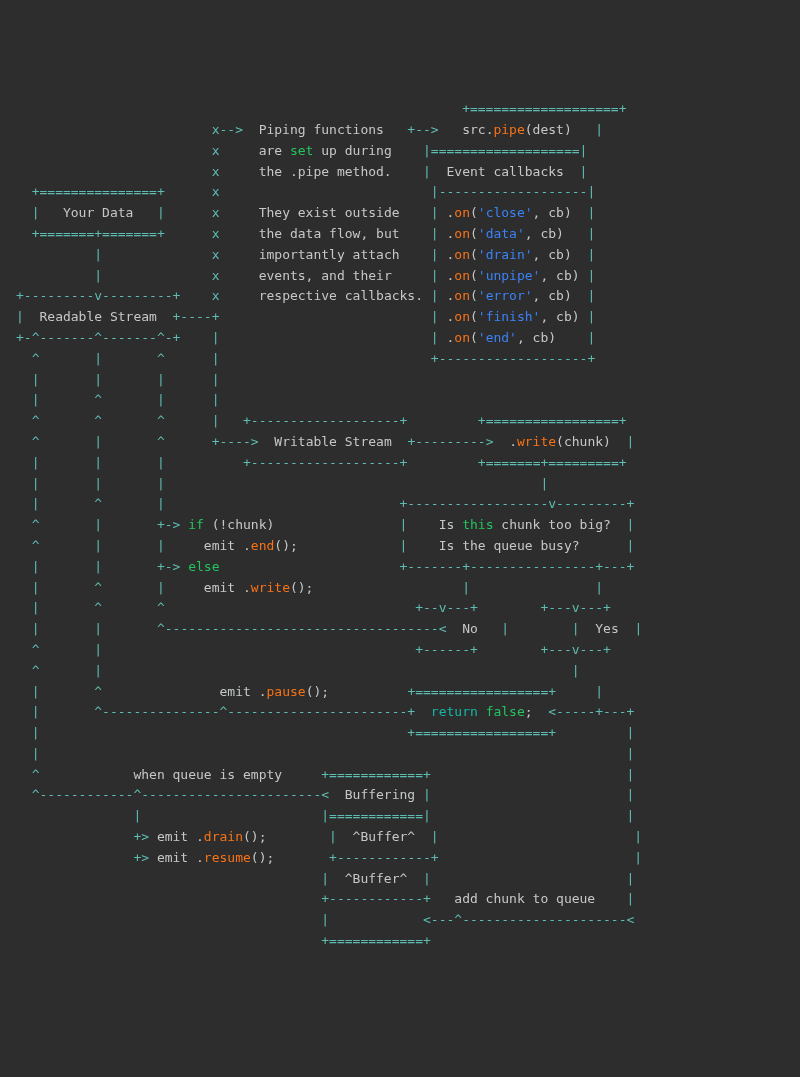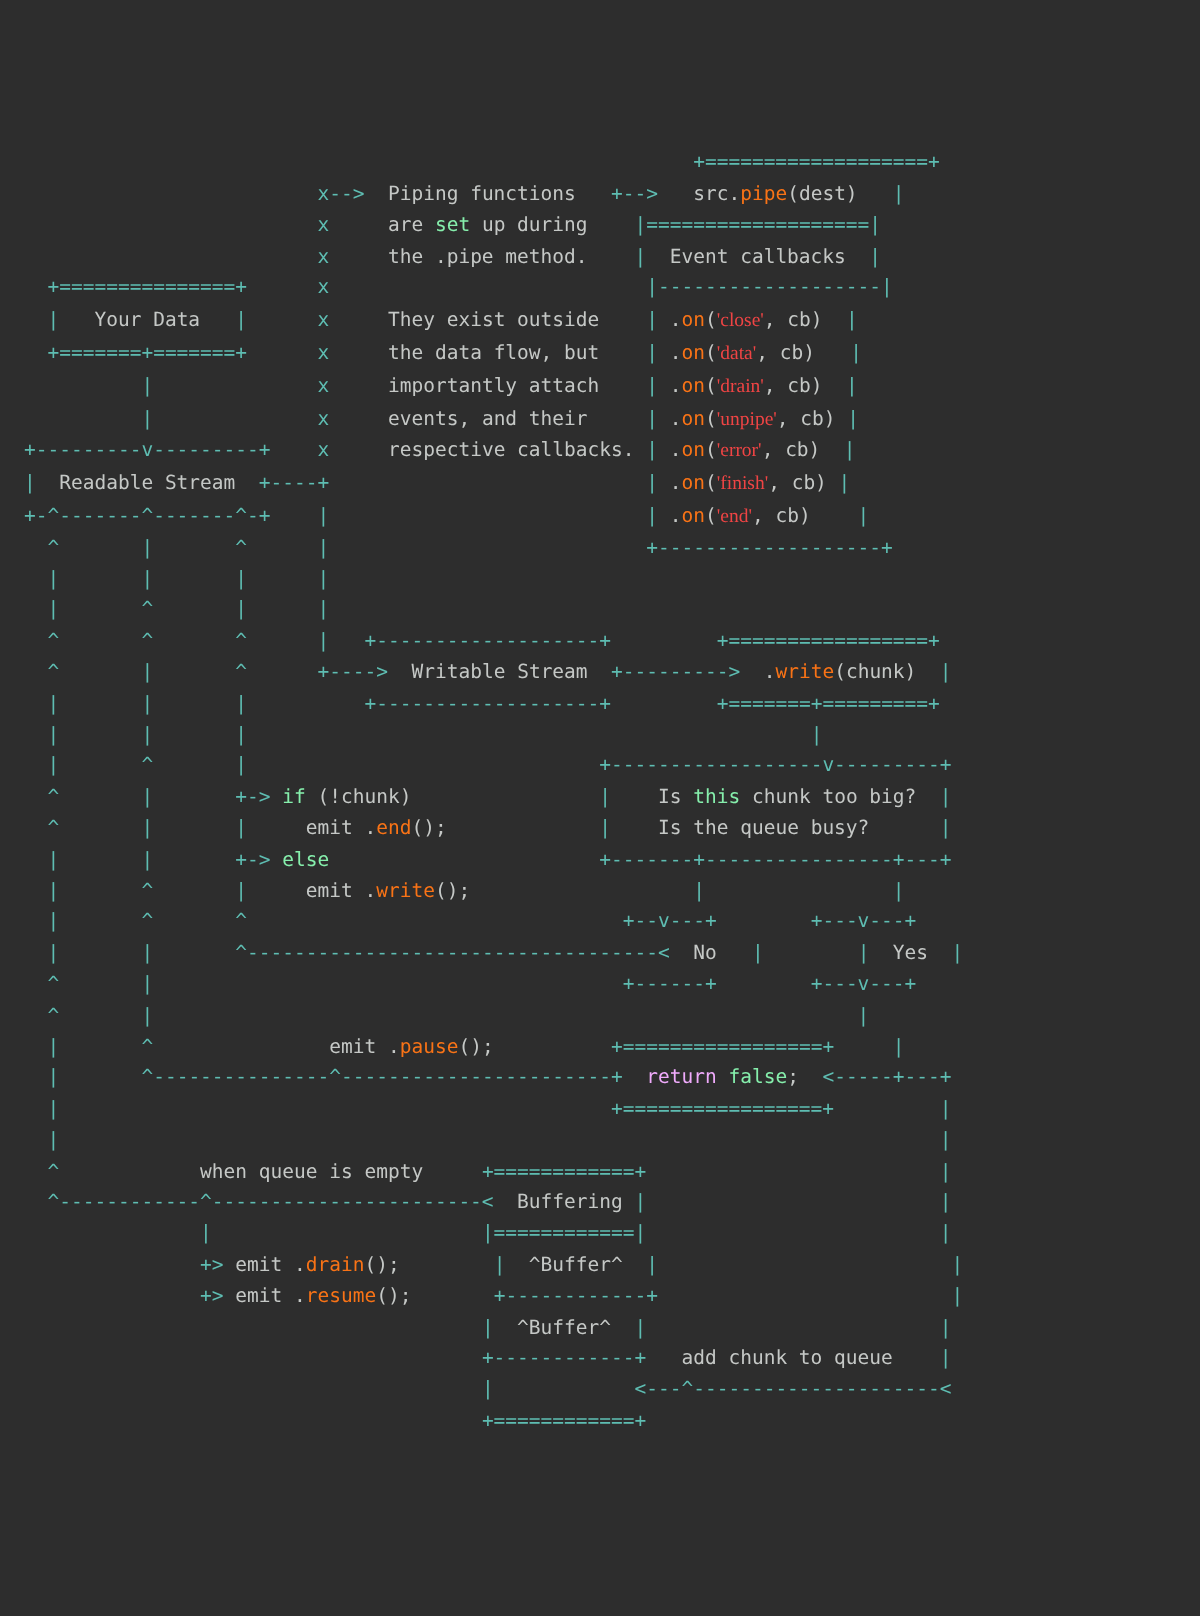--- a/index.html
+++ b/index.html
@@ -7,24 +7,24 @@
     padding: 16px;
     background: #2d2d2d;
     font-family: "Menlo", "Consolas", "DejaVu Sans Mono", monospace;
     font-size: 13px;
     line-height: 1.6;
     white-space: pre;
     overflow: auto;
   }
   .c-default { color: #c5c8c6; }
   .c-cyan    { color: #5ebdb2; }
-  .c-red     { color: #86efac; margin-top: 48px; }
+  .c-red     { color: #22c55e; margin-top: 48px; }
   .c-orange  { color: #f97316; }
-  .c-purple  { color: #f0abfc; }
-  .c-green   { color: #ef4444; font-family: Liberation Serif, serif; }
+  .c-purple  { color: #14b8a6; }
+  .c-green   { color: #3b82f6; }
 </style>
 </head>
 <body>
 
 
 
 <div id="diagram"><div class="c-default"><span class="c-default">                                                         </span><span class="c-cyan">+===================+</span></div><div class="c-default"><span class="c-default">                         </span><span class="c-cyan">x--&gt;</span><span class="c-default">  Piping functions   </span><span class="c-cyan">+--&gt;</span><span class="c-default">   src.</span><span class="c-orange">pipe</span><span class="c-default">(dest)   </span><span class="c-cyan">|</span></div><div class="c-default"><span class="c-default">                         </span><span class="c-cyan">x</span><span class="c-default">     are </span><span class="c-red">set</span><span class="c-default"> up during    </span><span class="c-cyan">|===================|</span></div><div class="c-default"><span class="c-default">                         </span><span class="c-cyan">x</span><span class="c-default">     the .pipe method.    </span><span class="c-cyan">|</span><span class="c-default">  Event callbacks  </span><span class="c-cyan">|</span></div><div class="c-default"><span class="c-default">  </span><span class="c-cyan">+===============+</span><span class="c-default">      </span><span class="c-cyan">x</span><span class="c-default">                           </span><span class="c-cyan">|-------------------|</span></div><div class="c-default"><span class="c-default">  </span><span class="c-cyan">|</span><span class="c-default">   Your Data   </span><span class="c-cyan">|</span><span class="c-default">      </span><span class="c-cyan">x</span><span class="c-default">     They exist outside    </span><span class="c-cyan">|</span><span class="c-default"> .</span><span class="c-orange">on</span><span class="c-default">(</span><span class="c-green">'close'</span><span class="c-default">, cb)  </span><span class="c-cyan">|</span></div><div class="c-default"><span class="c-default">  </span><span class="c-cyan">+=======+=======+</span><span class="c-default">      </span><span class="c-cyan">x</span><span class="c-default">     the data flow, but    </span><span class="c-cyan">|</span><span class="c-default"> .</span><span class="c-orange">on</span><span class="c-default">(</span><span class="c-green">'data'</span><span class="c-default">, cb)   </span><span class="c-cyan">|</span></div><div class="c-default"><span class="c-default">          </span><span class="c-cyan">|</span><span class="c-default">              </span><span class="c-cyan">x</span><span class="c-default">     importantly attach    </span><span class="c-cyan">|</span><span class="c-default"> .</span><span class="c-orange">on</span><span class="c-default">(</span><span class="c-green">'drain'</span><span class="c-default">, cb)  </span><span class="c-cyan">|</span></div><div class="c-default"><span class="c-default">          </span><span class="c-cyan">|</span><span class="c-default">              </span><span class="c-cyan">x</span><span class="c-default">     events, and their     </span><span class="c-cyan">|</span><span class="c-default"> .</span><span class="c-orange">on</span><span class="c-default">(</span><span class="c-green">'unpipe'</span><span class="c-default">, cb) </span><span class="c-cyan">|</span></div><div class="c-default"><span class="c-cyan">+---------v---------+</span><span class="c-default">    </span><span class="c-cyan">x</span><span class="c-default">     respective callbacks. </span><span class="c-cyan">|</span><span class="c-default"> .</span><span class="c-orange">on</span><span class="c-default">(</span><span class="c-green">'error'</span><span class="c-default">, cb)  </span><span class="c-cyan">|</span></div><div class="c-default"><span class="c-cyan">|</span><span class="c-default">  Readable Stream  </span><span class="c-cyan">+----+</span><span class="c-default">                           </span><span class="c-cyan">|</span><span class="c-default"> .</span><span class="c-orange">on</span><span class="c-default">(</span><span class="c-green">'finish'</span><span class="c-default">, cb) </span><span class="c-cyan">|</span></div><div class="c-default"><span class="c-cyan">+-^-------^-------^-+</span><span class="c-default">    </span><span class="c-cyan">|</span><span class="c-default">                           </span><span class="c-cyan">|</span><span class="c-default"> .</span><span class="c-orange">on</span><span class="c-default">(</span><span class="c-green">'end'</span><span class="c-default">, cb)    </span><span class="c-cyan">|</span></div><div class="c-default"><span class="c-default">  </span><span class="c-cyan">^</span><span class="c-default">       </span><span class="c-cyan">|</span><span class="c-default">       </span><span class="c-cyan">^</span><span class="c-default">      </span><span class="c-cyan">|</span><span class="c-default">                           </span><span class="c-cyan">+-------------------+</span></div><div class="c-default"><span class="c-default">  </span><span class="c-cyan">|</span><span class="c-default">       </span><span class="c-cyan">|</span><span class="c-default">       </span><span class="c-cyan">|</span><span class="c-default">      </span><span class="c-cyan">|</span></div><div class="c-default"><span class="c-default">  </span><span class="c-cyan">|</span><span class="c-default">       </span><span class="c-cyan">^</span><span class="c-default">       </span><span class="c-cyan">|</span><span class="c-default">      </span><span class="c-cyan">|</span></div><div class="c-default"><span class="c-default">  </span><span class="c-cyan">^</span><span class="c-default">       </span><span class="c-cyan">^</span><span class="c-default">       </span><span class="c-cyan">^</span><span class="c-default">      </span><span class="c-cyan">|</span><span class="c-default">   </span><span class="c-cyan">+-------------------+</span><span class="c-default">         </span><span class="c-cyan">+=================+</span></div><div class="c-default"><span class="c-default">  </span><span class="c-cyan">^</span><span class="c-default">       </span><span class="c-cyan">|</span><span class="c-default">       </span><span class="c-cyan">^</span><span class="c-default">      </span><span class="c-cyan">+----&gt;</span><span class="c-default">  Writable Stream  </span><span class="c-cyan">+---------&gt;</span><span class="c-default">  .</span><span class="c-orange">write</span><span class="c-default">(chunk)  </span><span class="c-cyan">|</span></div><div class="c-default"><span class="c-default">  </span><span class="c-cyan">|</span><span class="c-default">       </span><span class="c-cyan">|</span><span class="c-default">       </span><span class="c-cyan">|</span><span class="c-default">          </span><span class="c-cyan">+-------------------+</span><span class="c-default">         </span><span class="c-cyan">+=======+=========+</span></div><div class="c-default"><span class="c-default">  </span><span class="c-cyan">|</span><span class="c-default">       </span><span class="c-cyan">|</span><span class="c-default">       </span><span class="c-cyan">|</span><span class="c-default">                                                </span><span class="c-cyan">|</span></div><div class="c-default"><span class="c-default">  </span><span class="c-cyan">|</span><span class="c-default">       </span><span class="c-cyan">^</span><span class="c-default">       </span><span class="c-cyan">|</span><span class="c-default">                              </span><span class="c-cyan">+------------------v---------+</span></div><div class="c-default"><span class="c-default">  </span><span class="c-cyan">^</span><span class="c-default">       </span><span class="c-cyan">|</span><span class="c-default">       </span><span class="c-cyan">+-&gt;</span><span class="c-default"> </span><span class="c-red">if</span><span class="c-default"> (!chunk)                </span><span class="c-cyan">|</span><span class="c-default">    Is </span><span class="c-red">this</span><span class="c-default"> chunk too big?  </span><span class="c-cyan">|</span></div><div class="c-default"><span class="c-default">  </span><span class="c-cyan">^</span><span class="c-default">       </span><span class="c-cyan">|</span><span class="c-default">       </span><span class="c-cyan">|</span><span class="c-default">     emit .</span><span class="c-orange">end</span><span class="c-default">();             </span><span class="c-cyan">|</span><span class="c-default">    Is the queue busy?      </span><span class="c-cyan">|</span></div><div class="c-default"><span class="c-default">  </span><span class="c-cyan">|</span><span class="c-default">       </span><span class="c-cyan">|</span><span class="c-default">       </span><span class="c-cyan">+-&gt;</span><span class="c-default"> </span><span class="c-red">else</span><span class="c-default">                       </span><span class="c-cyan">+-------+----------------+---+</span></div><div class="c-default"><span class="c-default">  </span><span class="c-cyan">|</span><span class="c-default">       </span><span class="c-cyan">^</span><span class="c-default">       </span><span class="c-cyan">|</span><span class="c-default">     emit .</span><span class="c-orange">write</span><span class="c-default">();                   </span><span class="c-cyan">|</span><span class="c-default">                </span><span class="c-cyan">|</span></div><div class="c-default"><span class="c-default">  </span><span class="c-cyan">|</span><span class="c-default">       </span><span class="c-cyan">^</span><span class="c-default">       </span><span class="c-cyan">^</span><span class="c-default">                                </span><span class="c-cyan">+--v---+</span><span class="c-default">        </span><span class="c-cyan">+---v---+</span></div><div class="c-default"><span class="c-default">  </span><span class="c-cyan">|</span><span class="c-default">       </span><span class="c-cyan">|</span><span class="c-default">       </span><span class="c-cyan">^-----------------------------------&lt;</span><span class="c-default">  No   </span><span class="c-cyan">|</span><span class="c-default">        </span><span class="c-cyan">|</span><span class="c-default">  Yes  </span><span class="c-cyan">|</span></div><div class="c-default"><span class="c-default">  </span><span class="c-cyan">^</span><span class="c-default">       </span><span class="c-cyan">|</span><span class="c-default">                                        </span><span class="c-cyan">+------+</span><span class="c-default">        </span><span class="c-cyan">+---v---+</span></div><div class="c-default"><span class="c-default">  </span><span class="c-cyan">^</span><span class="c-default">       </span><span class="c-cyan">|</span><span class="c-default">                                                            </span><span class="c-cyan">|</span></div><div class="c-default"><span class="c-default">  </span><span class="c-cyan">|</span><span class="c-default">       </span><span class="c-cyan">^</span><span class="c-default">               emit .</span><span class="c-orange">pause</span><span class="c-default">();          </span><span class="c-cyan">+=================+</span><span class="c-default">     </span><span class="c-cyan">|</span></div><div class="c-default"><span class="c-default">  </span><span class="c-cyan">|</span><span class="c-default">       </span><span class="c-cyan">^---------------^-----------------------+</span><span class="c-default">  </span><span class="c-purple">return</span><span class="c-default"> </span><span class="c-red">false</span><span class="c-default">;  </span><span class="c-cyan">&lt;-----+---+</span></div><div class="c-default"><span class="c-default">  </span><span class="c-cyan">|</span><span class="c-default">                                               </span><span class="c-cyan">+=================+</span><span class="c-default">         </span><span class="c-cyan">|</span></div><div class="c-default"><span class="c-default">  </span><span class="c-cyan">|</span><span class="c-default">                                                                           </span><span class="c-cyan">|</span></div><div class="c-default"><span class="c-default">  </span><span class="c-cyan">^</span><span class="c-default">            when queue is empty     </span><span class="c-cyan">+============+</span><span class="c-default">                         </span><span class="c-cyan">|</span></div><div class="c-default"><span class="c-default">  </span><span class="c-cyan">^------------^-----------------------&lt;</span><span class="c-default">  Buffering </span><span class="c-cyan">|</span><span class="c-default">                         </span><span class="c-cyan">|</span></div><div class="c-default"><span class="c-default">               </span><span class="c-cyan">|</span><span class="c-default">                       </span><span class="c-cyan">|============|</span><span class="c-default">                         </span><span class="c-cyan">|</span></div><div class="c-default"><span class="c-default">               </span><span class="c-cyan">+&gt;</span><span class="c-default"> emit .</span><span class="c-orange">drain</span><span class="c-default">();        </span><span class="c-cyan">|</span><span class="c-default">  ^Buffer^  </span><span class="c-cyan">|</span><span class="c-default">                         </span><span class="c-cyan">|</span></div><div class="c-default"><span class="c-default">               </span><span class="c-cyan">+&gt;</span><span class="c-default"> emit .</span><span class="c-orange">resume</span><span class="c-default">();       </span><span class="c-cyan">+------------+</span><span class="c-default">                         </span><span class="c-cyan">|</span></div><div class="c-default"><span class="c-default">                                       </span><span class="c-cyan">|</span><span class="c-default">  ^Buffer^  </span><span class="c-cyan">|</span><span class="c-default">                         </span><span class="c-cyan">|</span></div><div class="c-default"><span class="c-default">                                       </span><span class="c-cyan">+------------+</span><span class="c-default">   add chunk to queue    </span><span class="c-cyan">|</span></div><div class="c-default"><span class="c-default">                                       </span><span class="c-cyan">|</span><span class="c-default">            </span><span class="c-cyan">&lt;---^---------------------&lt;</span></div><div class="c-default"><span class="c-default">                                       </span><span class="c-cyan">+============+</span></div></div>
 
 
 

